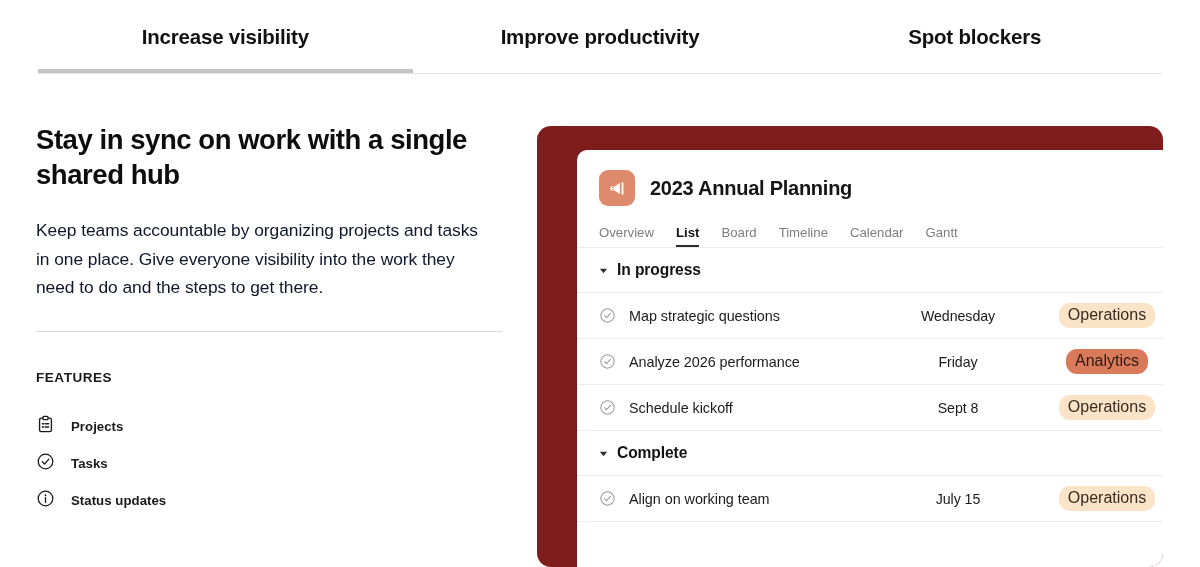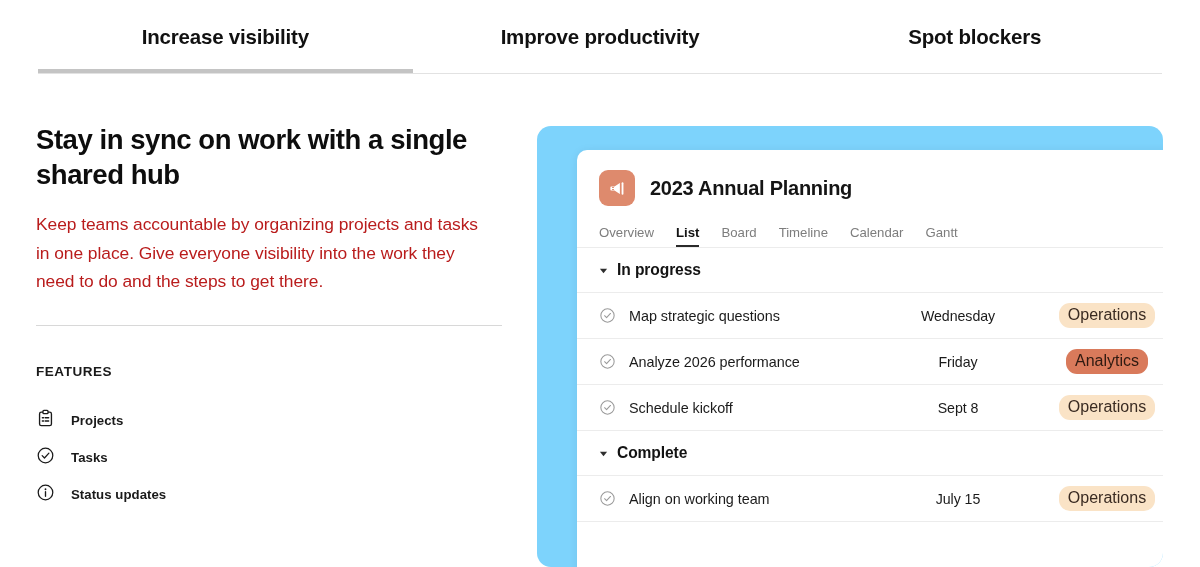--- a/index.html
+++ b/index.html
@@ -63,24 +63,24 @@
   }
   .headline {
     font-size: 27.5px;
     font-weight: 700;
     color: #0d0d0d;
     line-height: 1.28;
     letter-spacing: -0.45px;
     width: 470px;
   }
   .body-copy {
-    margin-top: 18px;
+    margin-top: 24px;
     font-size: 17.4px;
     font-weight: 400;
-    color: #b91c1c;
+    color: #0f172a;
     line-height: 1.62;
     letter-spacing: -0.05px;
     width: 460px;
   }
   .divider {
     margin-top: 30px;
     width: 466px;
     height: 1px;
     background: #d8d8d8;
   }
@@ -113,21 +113,21 @@
     font-weight: 700;
     color: #1a1a1a;
     letter-spacing: 0.05px;
   }
 
   
   .card-outer {
     position: absolute;
     left: 537px; top: 52px;
     width: 626px; height: 441px;
-    background: #7dd3fc;
+    background: #7f1d1d;
     border-radius: 14px;
     overflow: hidden;
   }
   .card-inner {
     position: absolute;
     left: 40px; top: 24px;
     width: 626px; height: 434px;
     background: #ffffff;
     border-radius: 10px 0 0 10px;
     box-shadow: 0 1px 10px rgba(0,0,0,0.07);

